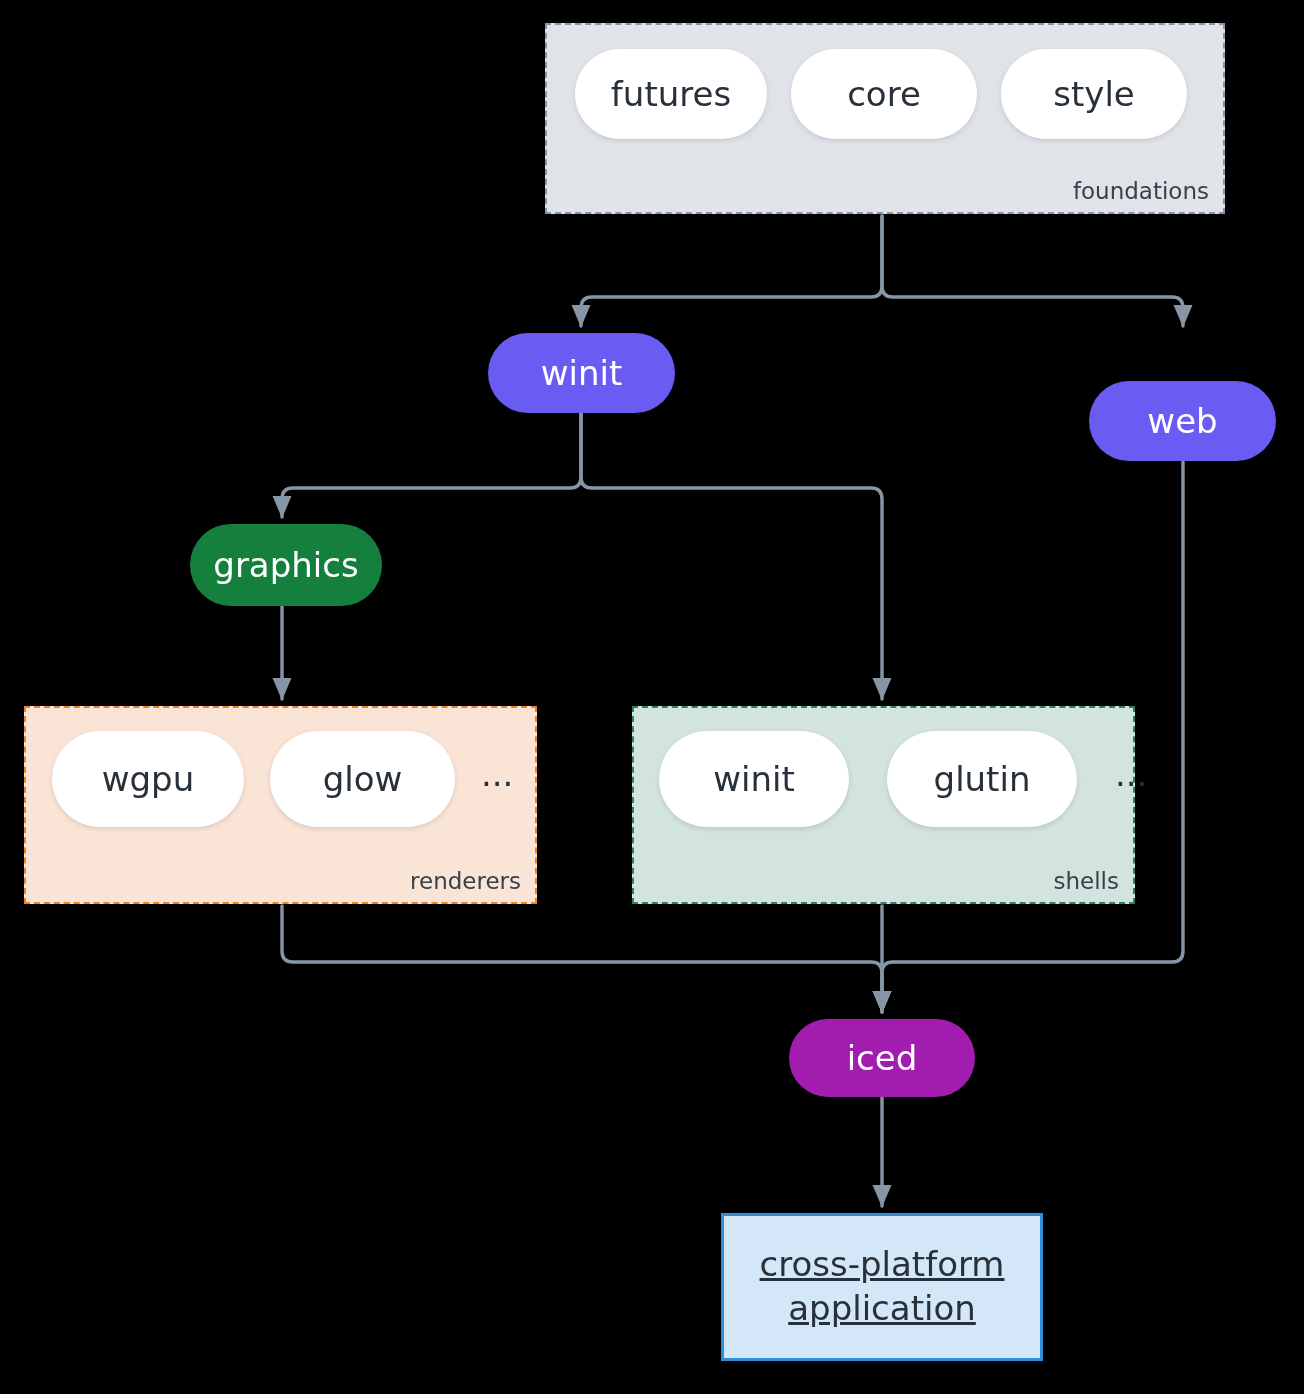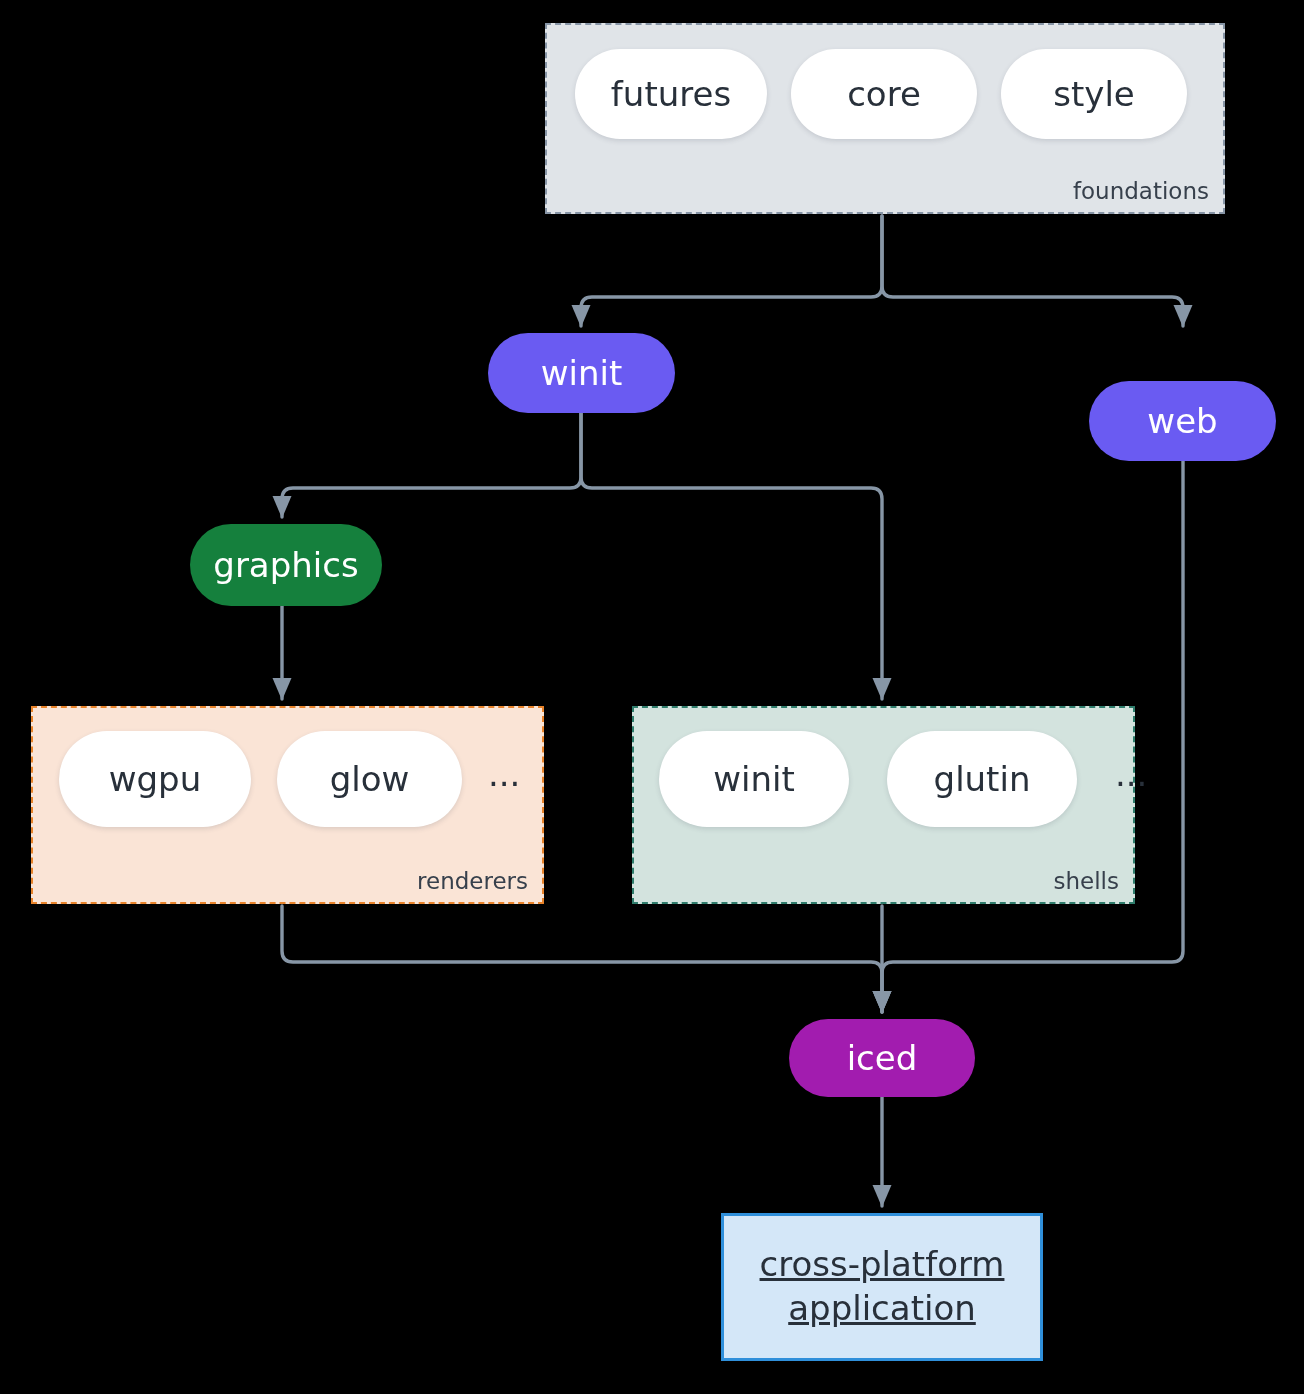--- a/index.html
+++ b/index.html
@@ -58,21 +58,21 @@
     background: #e0e4e8;
     border-color: #8795a6;
   }
   #cluster-foundations .cluster-items {
     left: 28px;
     top: 24px;
     gap: 24px;
   }
 
   #cluster-renderers {
-    left: 31px;
+    left: 24px;
     top: 706px;
     width: 513px;
     height: 198px;
     background: #fae4d6;
     border-color: #e8832a;
     padding-left: 36px;
   }
   #cluster-renderers .cluster-items {
     left: 26px;
     top: 23px;

